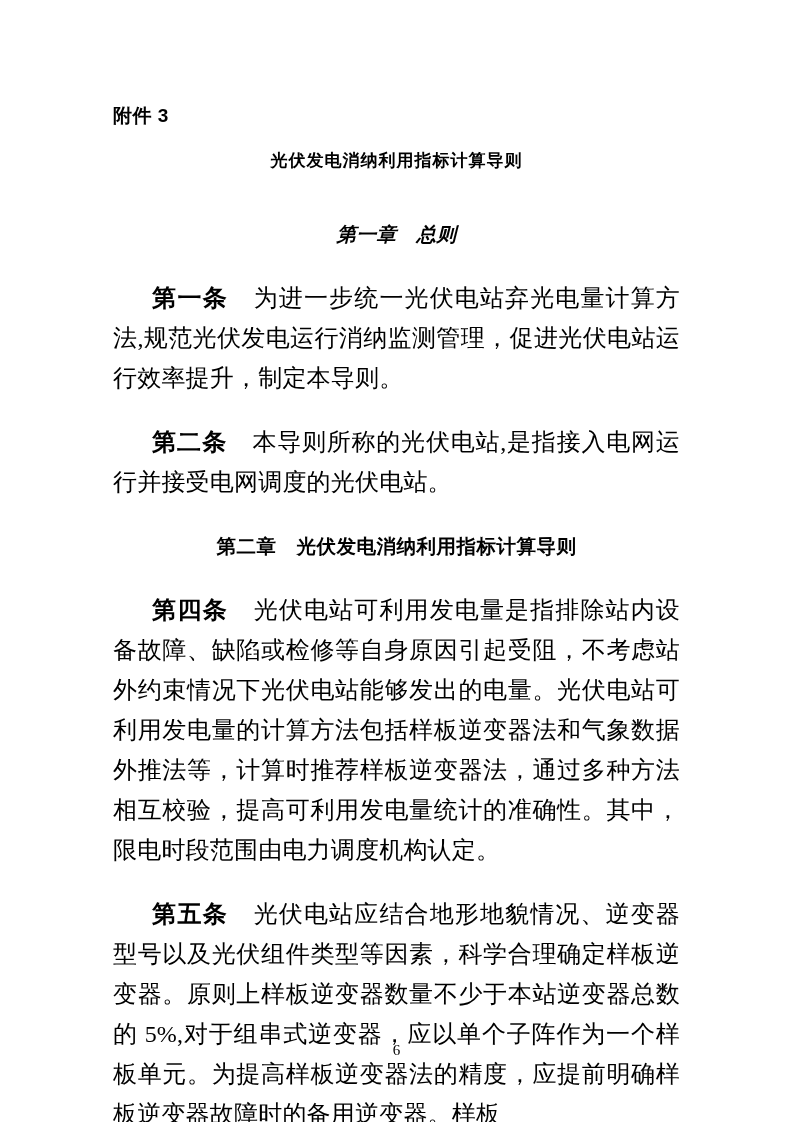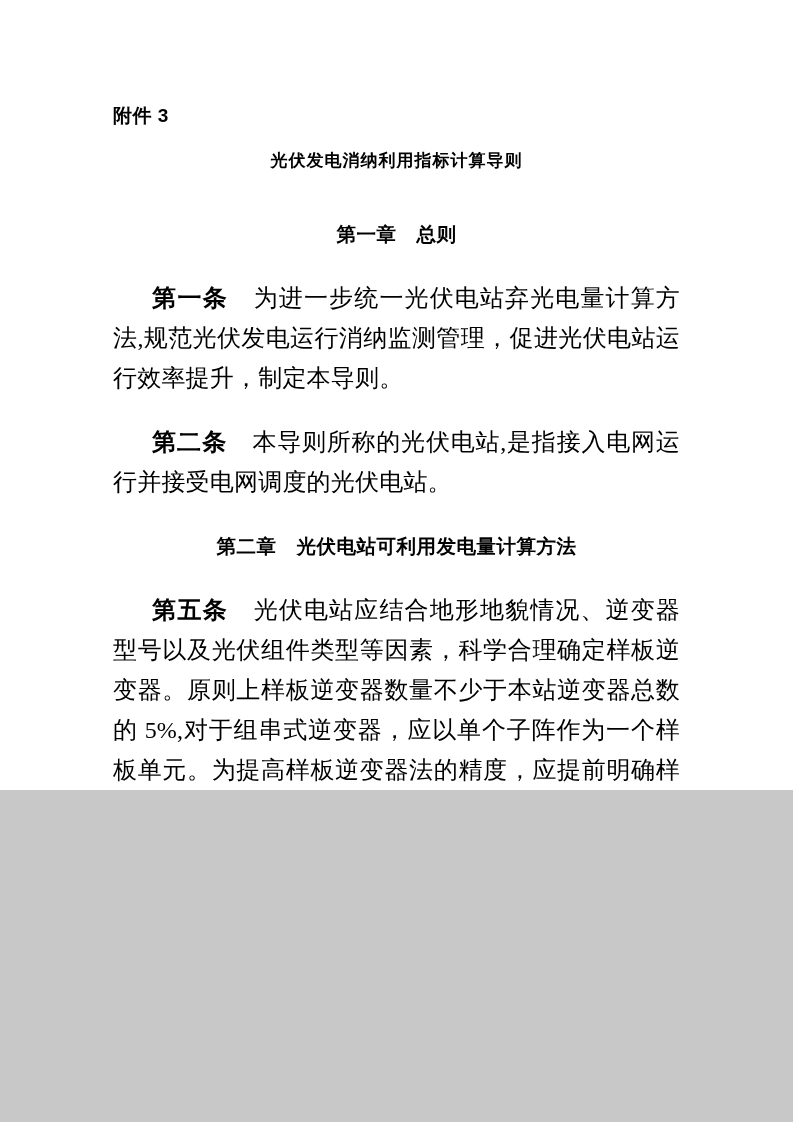--- a/index.html
+++ b/index.html
@@ -2,21 +2,21 @@
 <html><head>
 <meta charset="utf-8">
 <style>
   html, body {
     margin: 0;
     padding: 0;
     background: #c8c8c8;
   }
   .page {
     width: 793px;
-    height: 790px;
+    height: 1122px;
     background: #ffffff;
     position: relative;
     box-sizing: border-box;
     font-family: "Liberation Serif", serif;
     overflow: hidden;
   }
   .content {
     position: absolute;
     left: 113px;
     top: 0;
@@ -44,20 +44,21 @@
     text-align: center;
     font-family: "Liberation Sans", sans-serif;
     font-size: 19.5px;
     font-weight: 700;
     letter-spacing: 0.5px;
     color: #000;
     line-height: 40px;
   }
   .chapter-heading.first {
     margin-top: 42px;
+    font-style: italic;
   }
   .para {
     font-size: 24px;
     line-height: 40px;
     text-align: justify;
     text-justify: inter-ideograph;
     color: #000;
     text-indent: 39px;
     letter-spacing: 0.2px;
   }
@@ -94,22 +95,25 @@
 
     <p class="para">
       <span class="lead">第一条</span><span>为进一步统一光伏电站弃光电量计算方法,规范光伏发电运行消纳监测管理，促进光伏电站运行效率提升，制定本导则。</span>
     </p>
 
     <p class="para">
       <span class="lead">第二条</span><span>本导则所称的光伏电站,是指接入电网运行并接受电网调度的光伏电站。</span>
     </p>
 
 
-    <div class="chapter-heading">第二章　光伏电站可利用发电量计算方法</div>
+    <div class="chapter-heading">第二章　光伏发电消纳利用指标计算导则</div>
 
+    <p class="para">
+      <span class="lead">第四条</span><span>光伏电站可利用发电量是指排除站内设备故障、缺陷或检修等自身原因引起受阻，不考虑站外约束情况下光伏电站能够发出的电量。光伏电站可利用发电量的计算方法包括样板逆变器法和气象数据外推法等，计算时推荐样板逆变器法，通过多种方法相互校验，提高可利用发电量统计的准确性。其中，限电时段范围由电力调度机构认定。</span>
+    </p>
 
     <p class="para">
       <span class="lead">第五条</span><span>光伏电站应结合地形地貌情况、逆变器型号以及光伏组件类型等因素，科学合理确定样板逆变器。原则上样板逆变器数量不少于本站逆变器总数的 5%,对于组串式逆变器，应以单个子阵作为一个样板单元。为提高样板逆变器法的精度，应提前明确样板逆变器故障时的备用逆变器。样板</span>
     </p>
 
   </div>
 
   <div class="page-number">6</div>
 </div>
 

